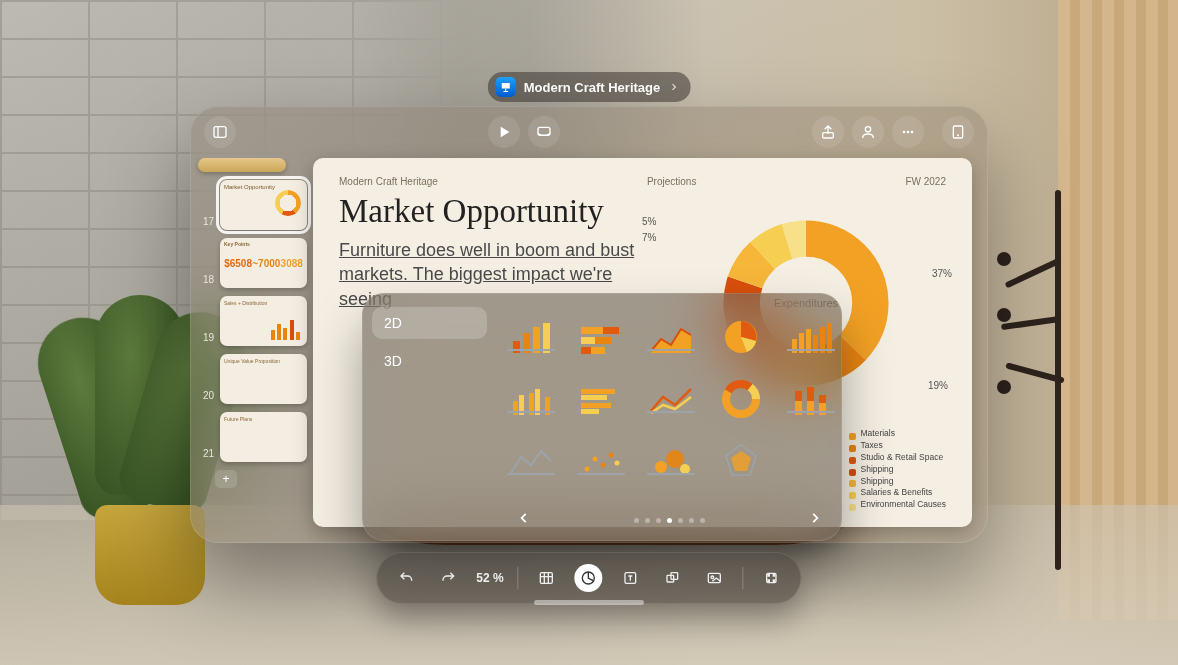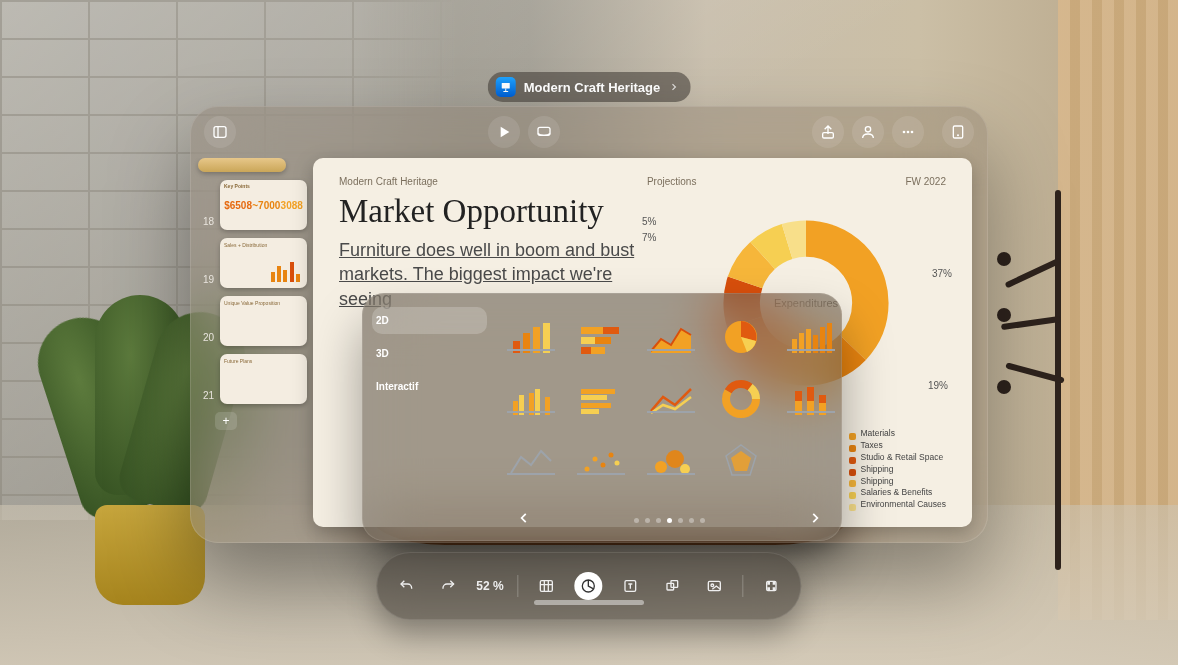--- a/index.html
+++ b/index.html
@@ -113,39 +113,39 @@
   
   .picker{
     position:absolute; left:362px; top:293px; width:480px; height:248px;
     border-radius:22px;
     background: rgba(90,80,70,.55);
     backdrop-filter: blur(30px) saturate(150%);
     box-shadow: 0 30px 50px rgba(0,0,0,.35), inset 0 0 0 1px rgba(255,255,255,.1);
     display:grid; grid-template-columns:135px 1fr;
   }
   .picker .tabs{padding:14px 10px; display:flex; flex-direction:column; gap:6px;}
-  .picker .tab{padding:8px 4px; border-radius:10px; font-size:10px; font-weight:700; color:#fff; cursor:pointer;}
+  .picker .tab{padding:8px 12px; border-radius:10px; font-size:14px; font-weight:400; color:#fff; cursor:pointer;}
   .picker .tab.active{background:rgba(255,255,255,.2);}
   .picker .grid{ padding:16px 22px 36px 6px; display:grid;
     grid-template-columns:repeat(5, 56px); grid-template-rows:repeat(3, 48px);
     gap:14px 14px; align-content:start;}
   .chartico{ width:56px; height:48px; display:flex; align-items:flex-end; justify-content:center;
     border-radius:6px; position:relative;}
   .chartico .base{position:absolute; left:4px; right:4px; bottom:6px; height:2px; background:#9da3aa;}
   .picker .nav{position:absolute; left:135px; right:0; bottom:8px; display:flex; align-items:center; justify-content:space-between; padding:0 14px;}
   .picker .dots{display:flex; gap:6px;}
   .picker .dots i{width:5px;height:5px;border-radius:50%;background:rgba(255,255,255,.35);}
   .picker .dots i.on{background:#fff;}
   .picker .arrow{color:#fff; padding:4px 6px; font-size:16px;}
 
   
   .bbar{
     position:absolute; left:50%; top:552px; transform:translateX(-50%);
     display:flex; align-items:center; gap:14px;
-    padding:20px 16px; border-radius:999px;
+    padding:12px 16px; border-radius:999px;
     background:rgba(70,63,56,.55); backdrop-filter: blur(20px);
     box-shadow: 0 15px 30px rgba(0,0,0,.3), inset 0 0 0 1px rgba(255,255,255,.1);
     color:#eee;
   }
   .bbar .sep{width:1px;height:22px;background:rgba(255,255,255,.25);}
   .bbar .b{width:28px;height:28px;display:flex;align-items:center;justify-content:center;border-radius:50%;}
   .bbar .b.active{background:#fff;color:#333;}
   .bbar .zoom{font-size:12px;font-weight:600;}
   .bbar svg{width:16px;height:16px;}
   .grabber{position:absolute; left:50%; top:600px; transform:translateX(-50%);
@@ -253,20 +253,27 @@
           <rect x="5" y="3" width="14" height="18" rx="2"></rect>
           <circle cx="12" cy="17" r="1.5" fill="currentColor" stroke="none"></circle>
         </svg>
     </div>
   </div>
 
   <div class="sidebar">
     <div class="thumb">
       <span class="num">15</span>
       <div class="card slip" style="height:14px;background:linear-gradient(#e7c78a,#caa658)"></div>
+    </div>
+    <div class="thumb selected">
+      <span class="num">17</span>
+      <div class="card th17">
+        <span style="font-size:6px;color:#7a5a2a">Market Opportunity</span>
+        <div class="mini-donut"></div>
+      </div>
     </div>
     <div class="thumb">
       <span class="num">18</span>
       <div class="card th18">
         <span style="position:absolute;top:3px;left:4px;font-size:5px;color:#8a6a3a">Key Points</span>
         <span style="color:#e66a10">$6508</span>
         <span style="color:#e88410">~7000</span>
         <span style="color:#f2a124">3088</span>
       </div>
     </div>
@@ -355,21 +362,20 @@
         </div>
       </div>
     </div>
   </div>
 </div>
 
 <div class="picker">
   <div class="tabs">
     <div class="tab active">2D</div>
     <div class="tab">3D</div>
-    <div class="tab">Interactif</div>
   </div>
   <div class="grid">
 
     <div class="chartico">
       <svg width="48" height="36" viewBox="0 0 48 36">
           <rect x="6" y="20" width="7" height="12" fill="#e05a10"></rect>
           <rect x="16" y="12" width="7" height="20" fill="#e88410"></rect>
           <rect x="26" y="6" width="7" height="26" fill="#f2a124"></rect>
           <rect x="36" y="2" width="7" height="30" fill="#f6cf52"></rect>
         </svg>

